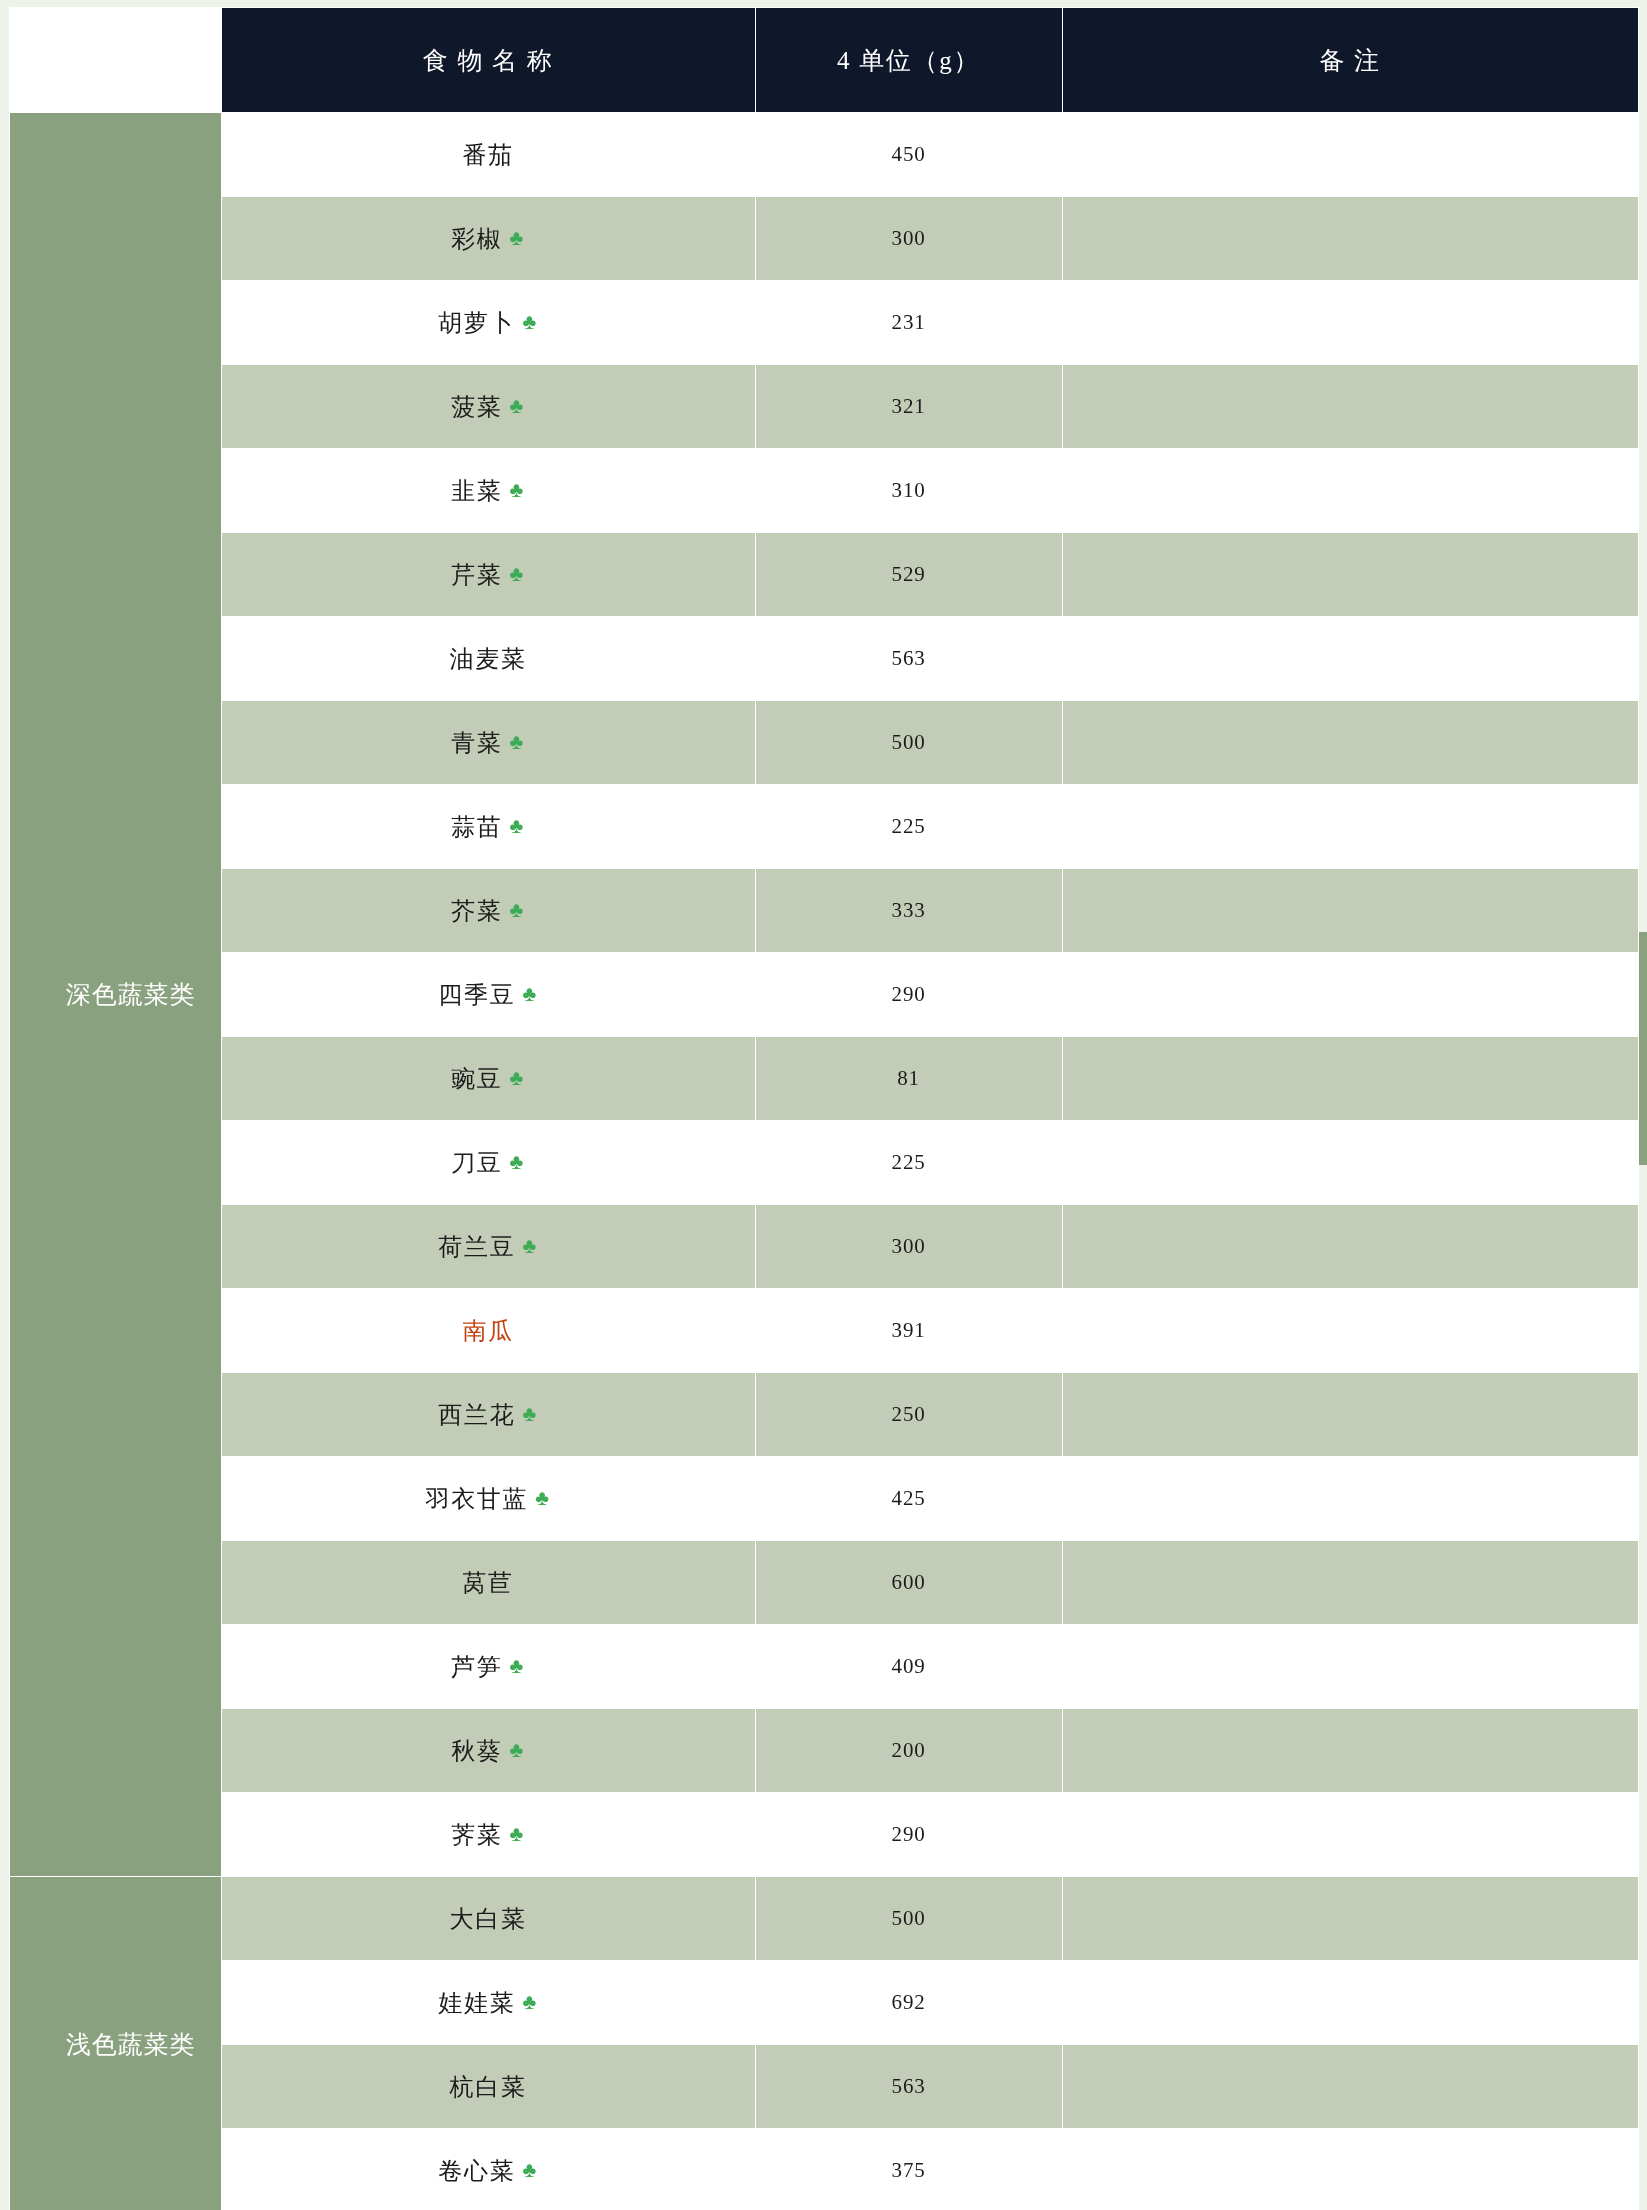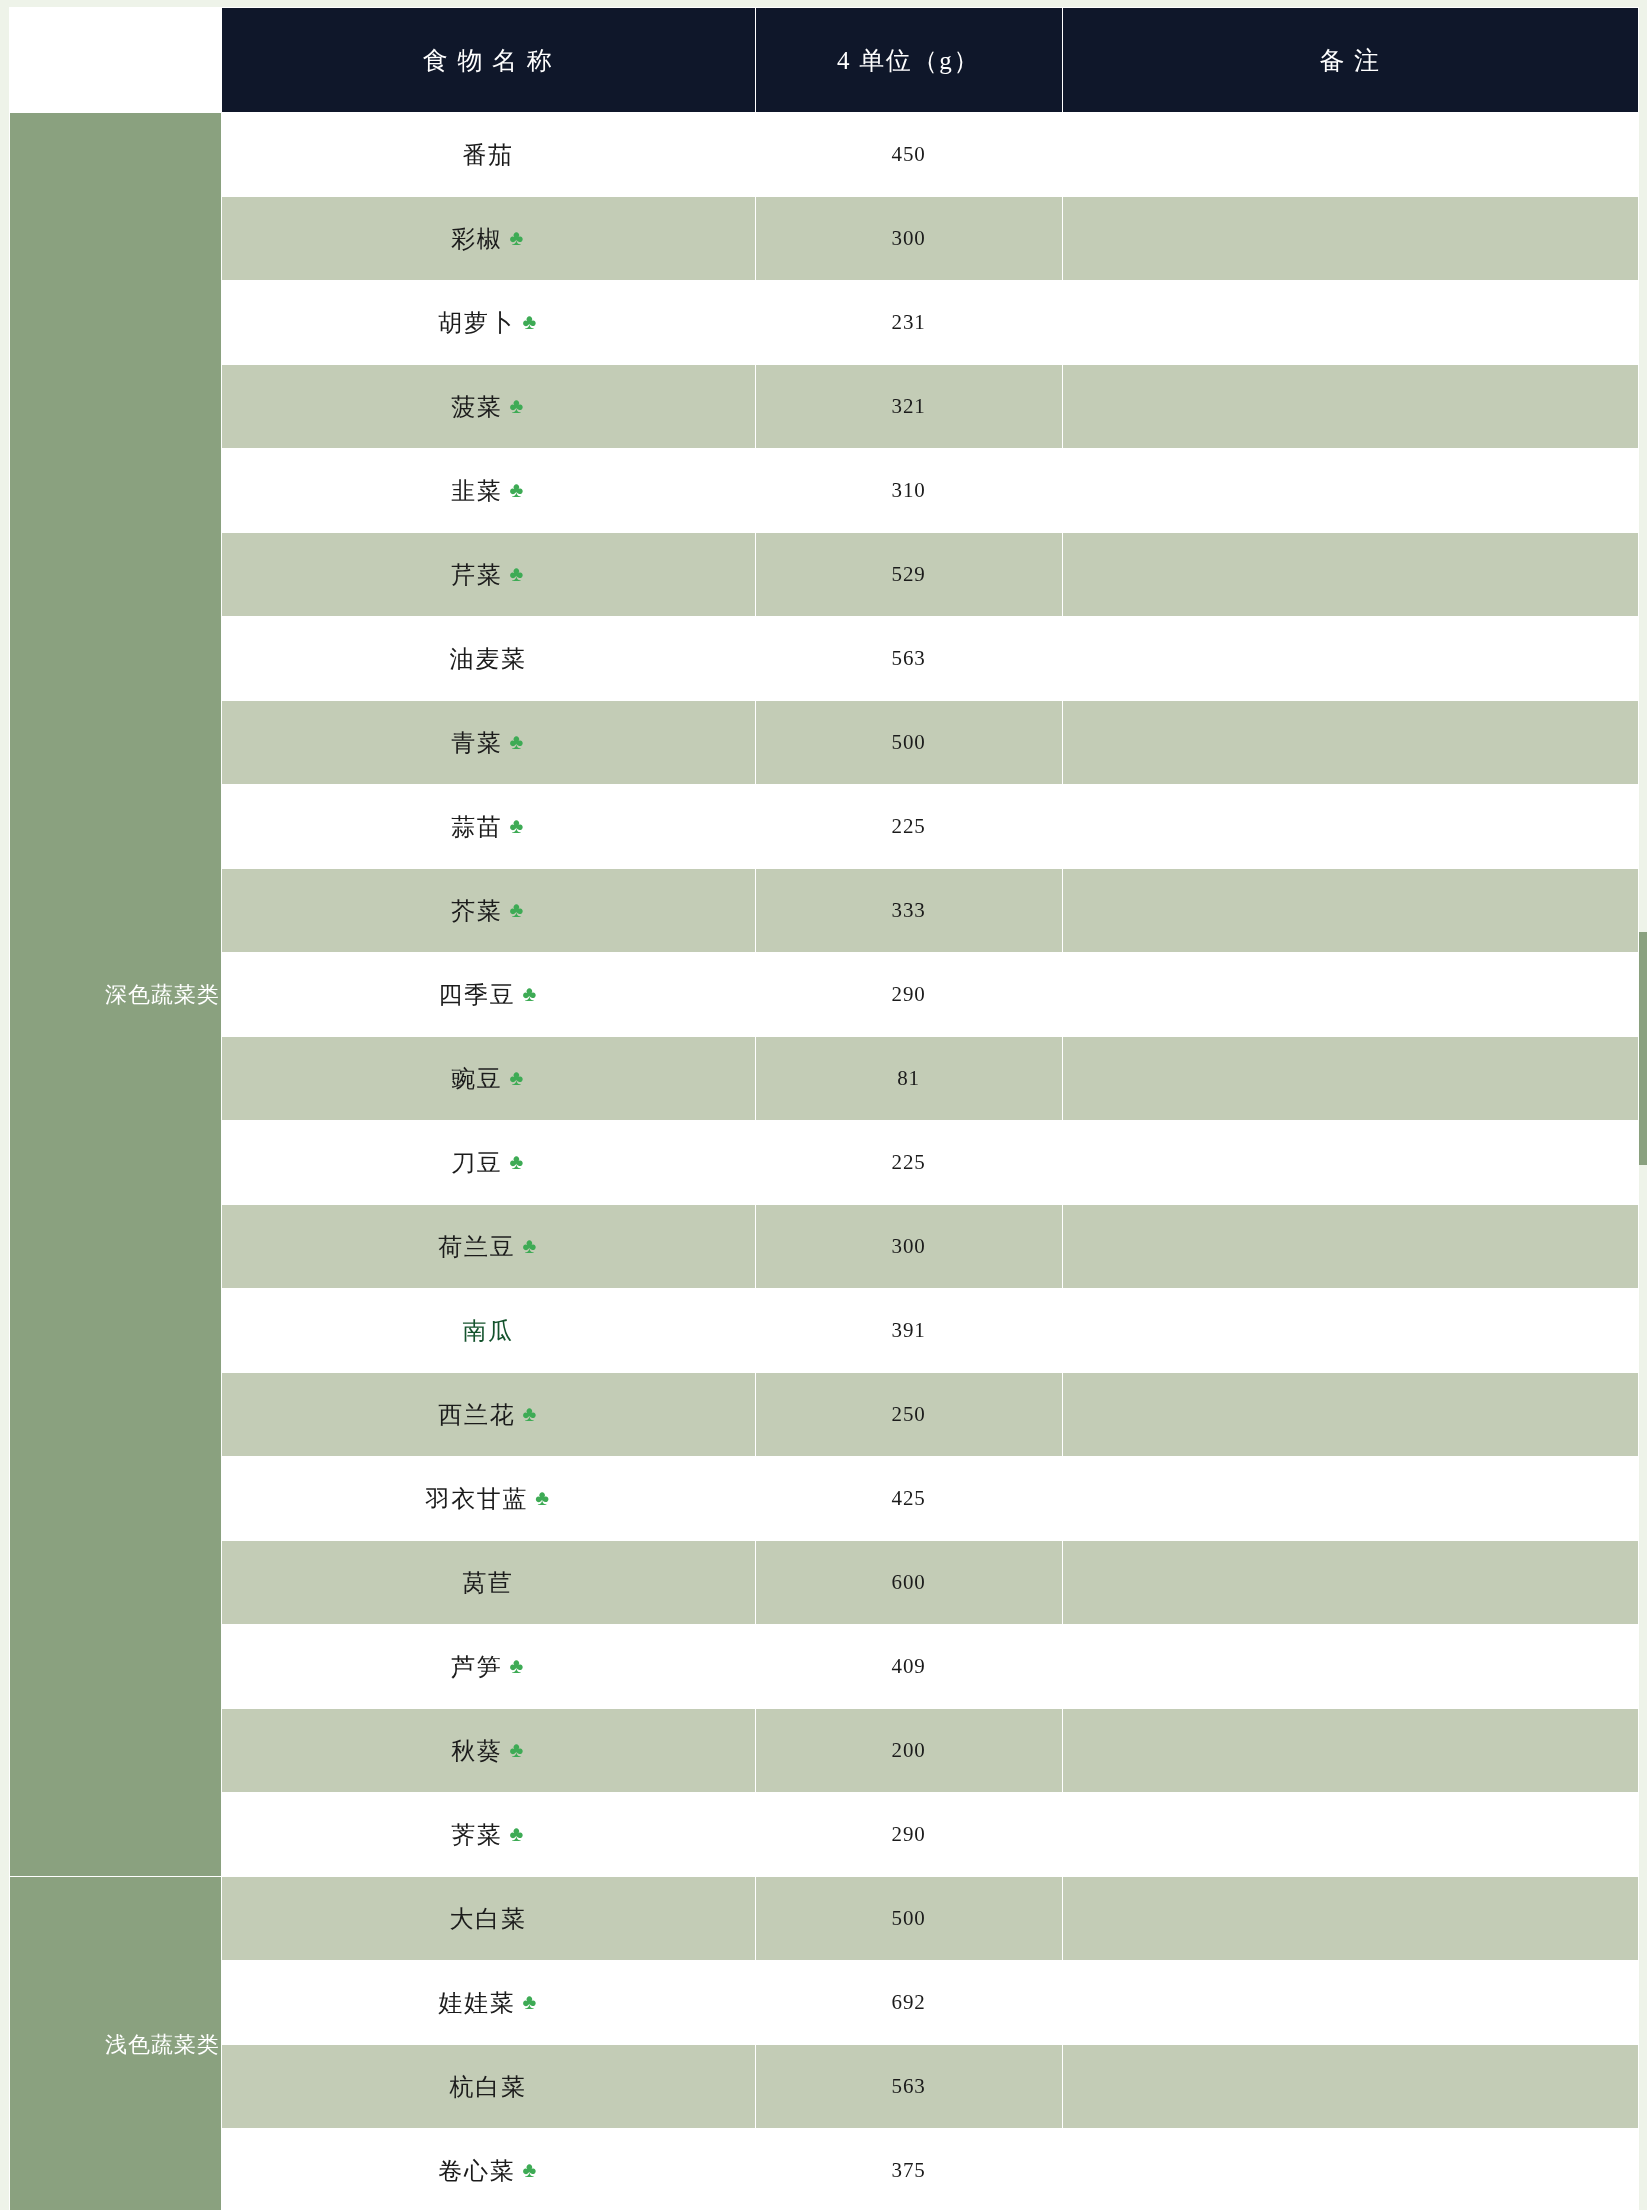--- a/index.html
+++ b/index.html
@@ -43,22 +43,22 @@
     font-size: 25px;
     height: 102px;
     text-align: center;
     vertical-align: middle;
     border: 0.9px solid #ffffff;
     letter-spacing: 1.7px;
   }
   td.cat {
     background: #8aa17f;
     color: #ffffff;
-    font-size: 22px;
-    text-align: right;
+    font-size: 25px;
+    text-align: center;
     vertical-align: middle;
     padding-left: 32px;
     border: 0.9px solid #ffffff;
     letter-spacing: 0.9px;
   }
   td.cell {
     height: 83px;
     font-size: 24px;
     text-align: center;
     vertical-align: middle;
@@ -72,21 +72,21 @@
   td.cell.name { letter-spacing: 1.7px; }
   td.cell.unit { letter-spacing: 0.9px; font-size: 21px; }
   td.cell.note { }
 
   .leaf {
     color: #3eab55;
     font-size: 21px;
     margin-left: 7px;
     vertical-align: 1.7px;
   }
-  .hl-red { color: #14532d; }
+  .hl-red { color: #c2410c; }
 
   
   .edge-marker {
     position: absolute;
     right: 0px;
     top: 932px;
     width: 10.4px;
     height: 233px;
     background: #8aa17f;
   }

